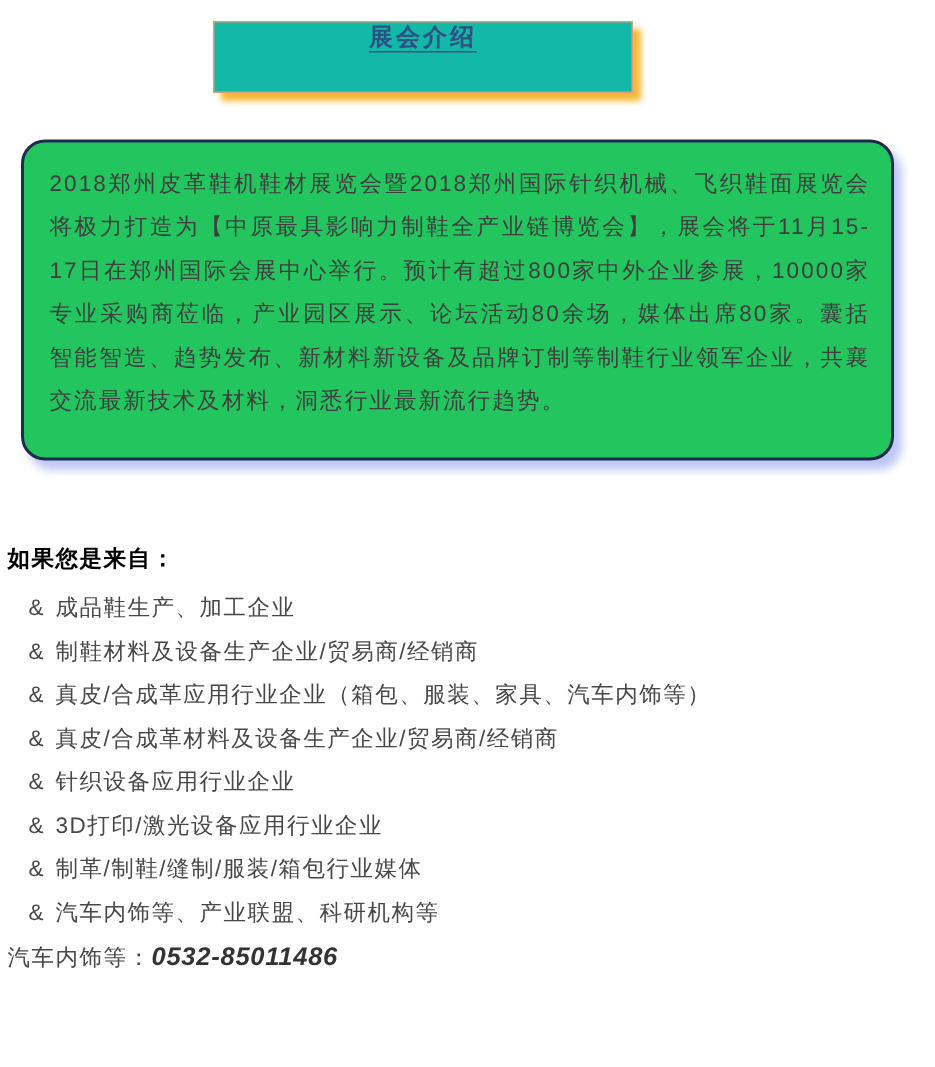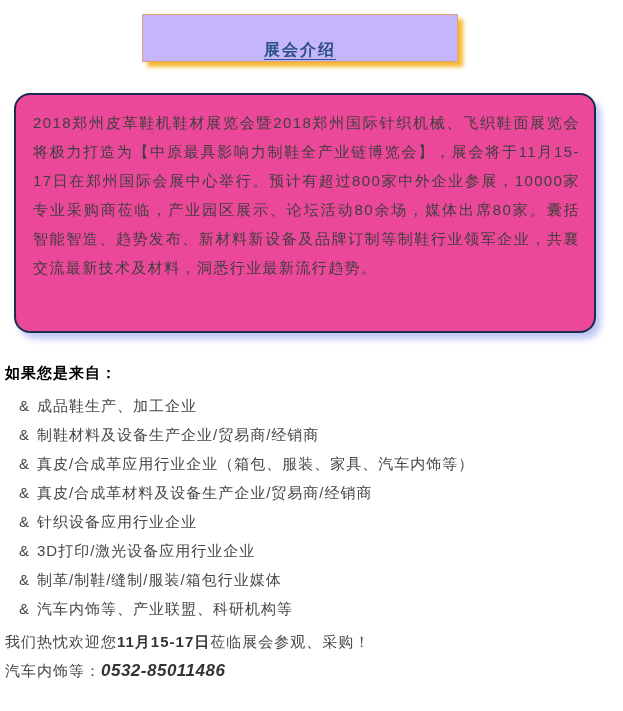--- a/index.html
+++ b/index.html
@@ -10,49 +10,49 @@
     background: #ffffff;
     font-family: "Liberation Sans", "DejaVu Sans", sans-serif;
     overflow: hidden;
   }
 
   
   .intro-button {
     position: absolute;
     left: 142px;
     top: 14px;
-    width: 316px;
+    width: 280px;
     height: 48px;
     box-sizing: border-box;
-    background: #c4b5fd;
+    background: #14b8a6;
     border: 1px solid #dd9e78;
     box-shadow: 5px 5px 4px 0 rgba(246,180,41,0.95);
     display: flex;
-    align-items: flex-end;
+    align-items: flex-start;
     justify-content: center;
     cursor: pointer;
   }
   .intro-button .label {
     font-size: 16px;
     font-weight: bold;
     color: #2d5085;
     letter-spacing: 2px;
     text-decoration: underline;
     text-underline-offset: 4px;
   }
 
   
   .intro-card {
     position: absolute;
     left: 14px;
     top: 93px;
     width: 582px;
-    height: 240px;
+    height: 214px;
     box-sizing: border-box;
-    background: #ec4899;
+    background: #22c55e;
     border: 2px solid #1d2b4f;
     border-radius: 16px;
     box-shadow: 5px 6px 6px 0 rgba(172,185,240,0.8);
     padding: 13px 14px 0 17px;
     overflow: hidden;
   }
   .intro-card p {
     margin: 0;
     font-size: 15px;
     line-height: 29px;
@@ -151,18 +151,17 @@
         <span class="bullet">&amp;</span><span>3D打印/激光设备应用行业企业</span>
       </li>
       <li>
         <span class="bullet">&amp;</span><span>制革/制鞋/缝制/服装/箱包行业媒体</span>
       </li>
       <li>
         <span class="bullet">&amp;</span><span>汽车内饰等、产业联盟、科研机构等</span>
       </li>
     </ul>
 
-    <p class="welcome-line"><span>我们热忱欢迎您</span><span class="date">11月15-17日</span><span>莅临展会参观、采购！</span></p>
 
     <p class="phone-line"><span>汽车内饰等：</span><span class="number">0532-85011486</span></p>
   </div>
 
 </div>
 
 </body></html>

